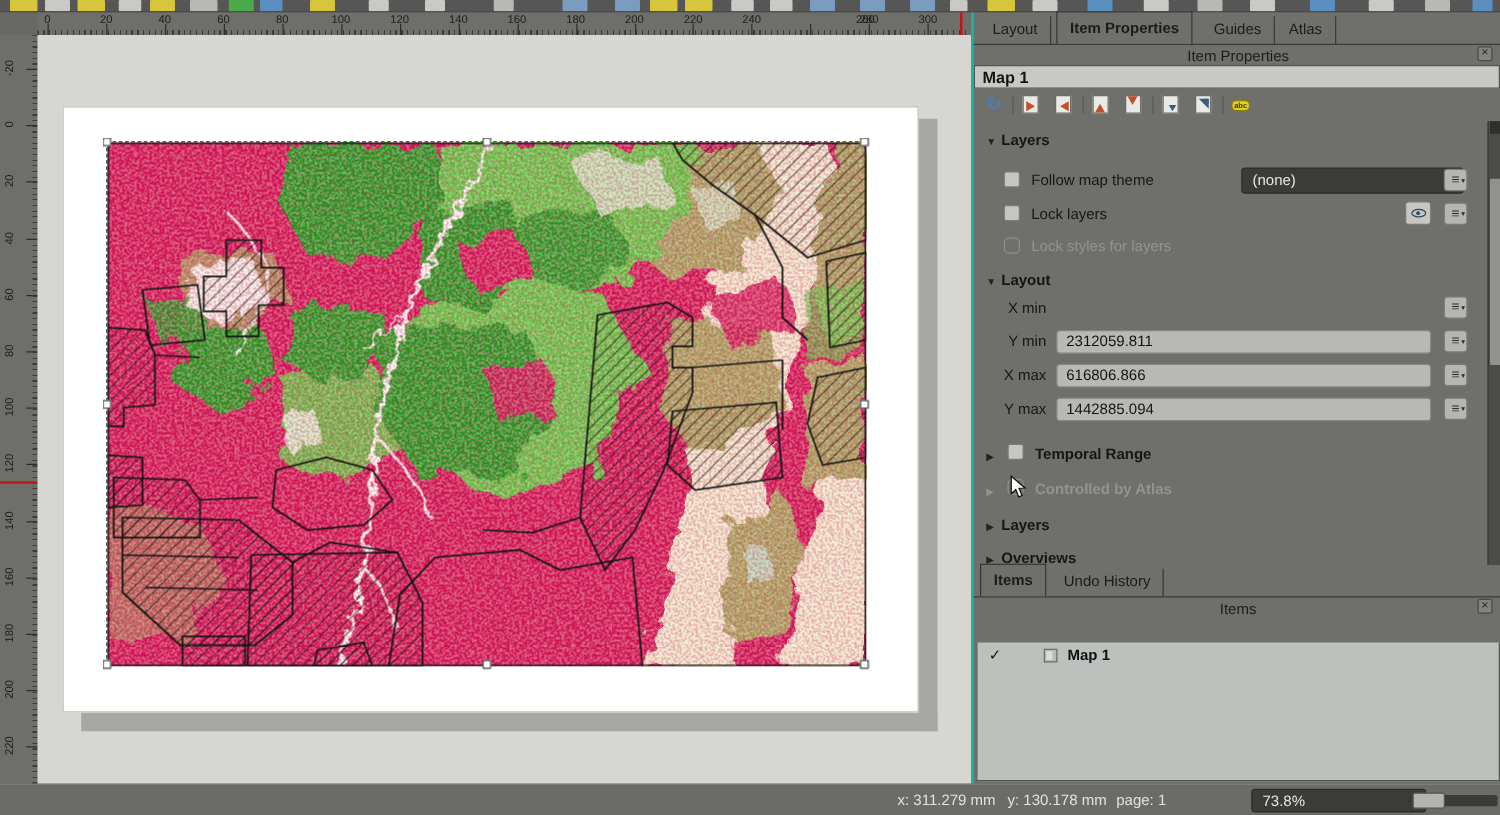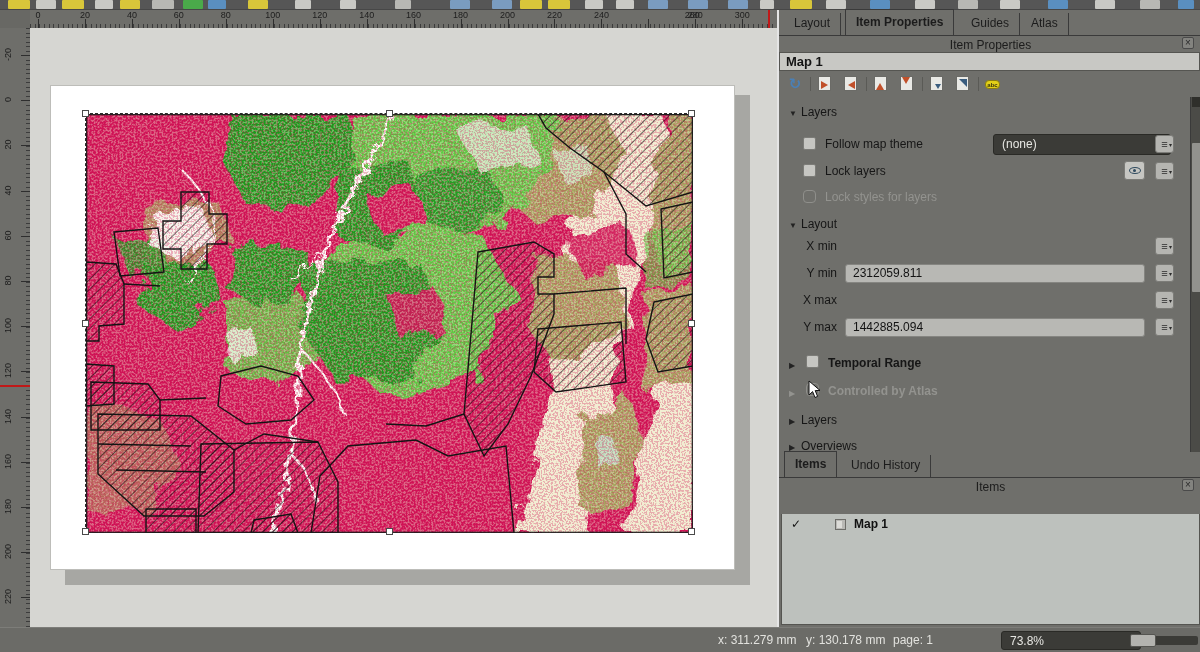--- a/index.html
+++ b/index.html
@@ -31,21 +31,21 @@
   
   #canvas { left:30px; top:28px; width:747px; height:599px; background:#d6d6d2; overflow:hidden; }
   #page-shadow-r { left:705px; top:67px; width:15px; height:490px; background:#a7a7a3; }
   #page-shadow-b { left:35px; top:542px; width:685px; height:15px; background:#a7a7a3; }
   #page { left:20px; top:57px; width:685px; height:485px; background:#ffffff; border:1px solid #bdbdb9; }
   #mapitem { left:55px; top:85px; width:607px; height:419px; border:1px dashed #2b2b2b; }
   #mapitem svg { display:block; }
   .handle { position:absolute; width:7px; height:7px; background:#ffffff; border:1px solid #4a4a4a; }
 
   
-  #dock { left:777px; top:10px; width:423px; height:617px; background:#6f6f6b; border-left:2px solid #e5e5e5; }
+  #dock { left:777px; top:10px; width:423px; height:617px; background:#6f6f6b; border-left:2px solid #14b8a6; }
   .tabbar { position:absolute; left:0; width:423px; height:26px; border-bottom:1px solid #3a3a3a; }
   .tab { position:absolute; bottom:0; height:22px; line-height:20px; padding:0 10px; font-size:12px;
          color:#1c1c1c; border-right:1px solid #3a3a3a; cursor:default; }
   .tab.active { height:26px; line-height:24px; background:#6f6f6b; border:1px solid #3a3a3a; border-bottom:none; font-weight:bold; }
   .paneltitle { position:absolute; left:0; width:423px; height:16px; text-align:center;
                 font-size:12px; color:#1c1c1c; }
   .closebox { position:absolute; right:6px; width:12px; height:12px; border:1px solid #4a4a4a;
               color:#2a2a2a; font-size:10px; line-height:10px; text-align:center; background:#83837f; border-radius:2px;}
   #map1bar { left:0px; top:42px; width:421px; height:19px; background:#c8c8c4; border:1px solid #55555 1; border:1px solid #555551;
              font-size:13px; font-weight:bold; color:#141414; line-height:17px; padding-left:6px; }
@@ -55,21 +55,21 @@
   .tbtn { position:absolute; top:3px; width:20px; height:20px; border-radius:2px; }
   .tsep { position:absolute; top:6px; width:1px; height:14px; background:#5a5a56; }
   .mini-doc { position:absolute; left:3px; top:2px; width:13px; height:15px; background:#e9e9e5; border:1px solid #6b6b67; }
   .mini-arrow { position:absolute; width:0; height:0; border-style:solid; }
   .refresh-glyph { position:absolute; left:0; top:0; width:20px; height:20px; font-size:15px; color:#4a7fb5; line-height:20px; text-align:center; font-weight:bold;}
   .tag-pill { position:absolute; left:2px; top:6px; width:15px; height:9px; background:#e3d018; border:1px solid #8a7d10; border-radius:4px;
               font-size:6px; color:#3a3410; text-align:center; line-height:8px; font-weight:bold;}
 
   
   #propcontent { left:0; top:87px; width:423px; height:355px; overflow:hidden; }
-  .sechead { position:absolute; font-size:12px; font-weight:normal; color:#161616; }
+  .sechead { position:absolute; font-size:12px; font-weight:bold; color:#161616; }
   .tri { display:inline-block; width:12px; font-size:8px; color:#222; }
   .cb { position:absolute; width:13px; height:13px; background:#c6c6c2; border:1px solid #7c7c78; border-radius:2px; }
   .cb.disabled { background:transparent; border:1px solid #8f8f8b; border-radius:4px; }
   .lbl { position:absolute; font-size:12px; color:#161616; white-space:nowrap; }
   .lbl.disabled { color:#93938f; }
   .combo { position:absolute; background:#3b3b37; border:1px solid #2a2a26; border-radius:3px;
            color:#e6e6e2; font-size:12px;margin-left:24px; }
   .combo .val { position:absolute; left:8px; top:2px; }
   .combo .arrow { position:absolute; right:6px; top:4px; font-size:8px; color:#c9c9c5; }
   .ddbtn { position:absolute; width:19px; height:18px; background:#b5b5b1; border:1px solid #7c7c78; border-radius:3px;
@@ -425,20 +425,21 @@
       <div class="sechead" style="left:10px;top:120px;"><span class="tri">▼</span><span>Layout</span></div>
 
       <div class="flabel" style="left:18px;top:142px;">X min</div>
       <div class="ddbtn" style="left:376px;top:140px;">≡<i>▾</i></div>
 
       <div class="flabel" style="left:18px;top:169px;">Y min</div>
       <div class="field" style="left:66px;top:167px;width:300px;">2312059.811</div>
       <div class="ddbtn" style="left:376px;top:167px;">≡<i>▾</i></div>
 
       <div class="flabel" style="left:18px;top:196px;">X max</div>
+      <div class="field" style="left:66px;top:194px;width:300px;">616806.866</div>
       <div class="ddbtn" style="left:376px;top:194px;">≡<i>▾</i></div>
 
       <div class="flabel" style="left:18px;top:223px;">Y max</div>
       <div class="field" style="left:66px;top:221px;width:300px;">1442885.094</div>
       <div class="ddbtn" style="left:376px;top:221px;">≡<i>▾</i></div>
 
       <div class="sechead" style="left:10px;top:260px;"><span class="tri">▶</span></div>
       <div class="cb" style="left:27px;top:258px;"></div>
       <div class="lbl" style="left:49px;top:259px;font-weight:bold;">Temporal Range</div>
 

